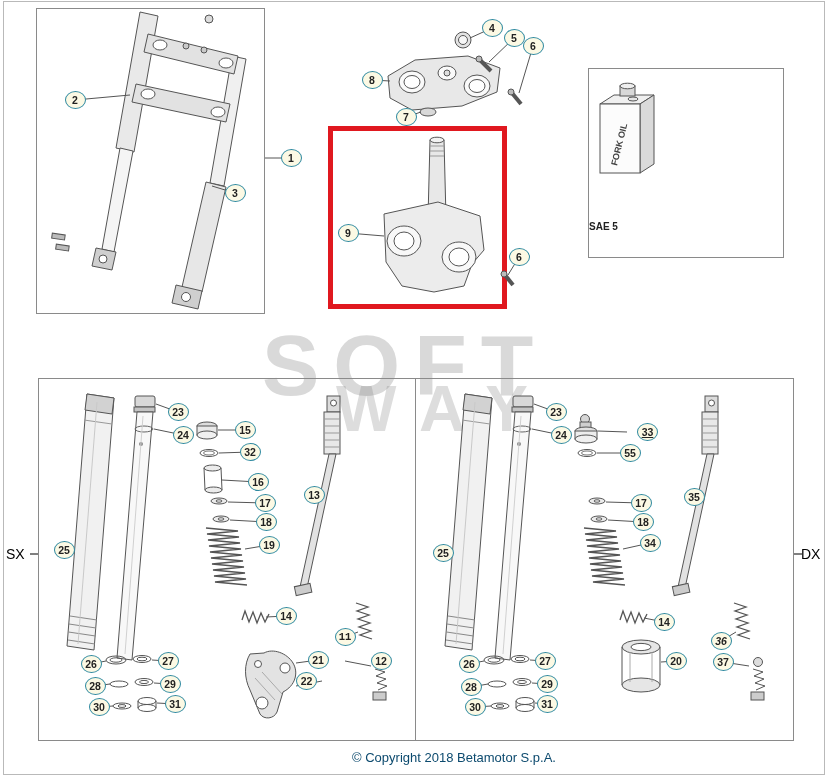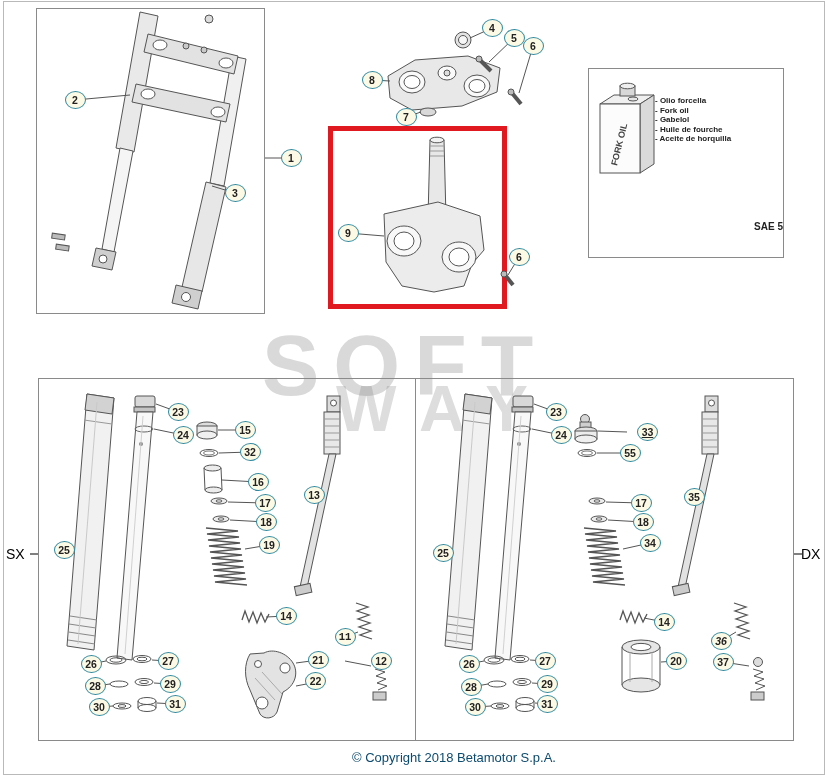--- a/index.html
+++ b/index.html
@@ -23,21 +23,21 @@
   #leader-layer line{stroke:var(--leader,#555);stroke-width:1;}
   #callout-layer{position:absolute;left:0;top:0;width:828px;height:776px;z-index:4;}
   .callout{position:absolute;width:21px;height:18px;border:1.4px solid var(--callout_border,#2e89a0);
        border-radius:50%;background:var(--callout_fill,#fcf9e4);font-size:10.5px;font-weight:bold;
        color:#222;display:flex;align-items:center;justify-content:center;box-sizing:border-box;
        cursor:pointer;}
   .oil-names{position:absolute;left:66px;top:27px;font-size:8px;line-height:9.6px;
        font-weight:bold;color:#222;white-space:nowrap;}
   .oil-recs{position:absolute;left:62px;top:104px;font-size:7.5px;line-height:8.6px;
        font-weight:bold;color:#222;white-space:nowrap;}
-  .oil-grade{position:absolute;left:0;top:152px;width:100%;text-align:right;
+  .oil-grade{position:absolute;left:0;top:152px;width:100%;text-align:left;
        font-size:10px;font-weight:bold;color:#222;}
   .side-label{position:absolute;font-size:14px;color:#000;z-index:2;}
   .sx{left:6px;top:546px;}
   .dx{left:801px;top:546px;}
   .copyright{position:absolute;left:0;top:750px;width:100%;text-align:center;
        font-size:13px;color:#0c4a6e;z-index:2;margin-left:40px;}
 </style>
 </head>
 <body>
 
@@ -45,27 +45,20 @@
   <div class="frame"></div>
 
   <div>
     <span class="wm1">SOFT</span>
     <span class="wm2">WAY</span>
   </div>
 
   <div class="box box-assembly"></div>
 
   <div class="box box-oil">
-    <div class="oil-names">
-      <div>- Olio forcella</div>
-      <div>- Fork oil</div>
-      <div>- Gabelol</div>
-      <div>- Huile de fourche</div>
-      <div>- Aceite de horquilla</div>
-    </div>
     <div class="oil-grade">SAE 5</div>
   </div>
 
   <div class="box box-sx"></div>
   <div class="box box-dx"></div>
   <div class="highlight-box"></div>
 
   <svg id="art" width="828" height="776" viewBox="0 0 828 776">
     <defs>
       <g id="leg-common" stroke="#555" stroke-width="1">
@@ -319,21 +312,21 @@
       <div class="callout" style="left: 247.5px; top: 473px;">16</div>
       <div class="callout" style="left: 254.5px; top: 494px;">17</div>
       <div class="callout" style="left: 255.5px; top: 513px;">18</div>
       <div class="callout" style="left: 258.5px; top: 536px;">19</div>
       <div class="callout" style="left: 303.5px; top: 486px;">13</div>
       <div class="callout" style="left: 53.5px; top: 541px;">25</div>
       <div class="callout" style="left: 275.5px; top: 607px;">14</div>
       <div class="callout" style="left: 334.5px; top: 628px; font-family: Liberation Mono, monospace;">11</div>
       <div class="callout" style="left: 334.5px; top: 652px; margin-left: 36px;">12</div>
       <div class="callout" style="left: 307.5px; top: 651px;">21</div>
-      <div class="callout" style="left: 305px; top: 672px;">22</div>
+      <div class="callout" style="left: 296px; top: 672px;">22</div>
       <div class="callout" style="left: 80.5px; top: 655px;">26</div>
       <div class="callout" style="left: 157.5px; top: 652px;">27</div>
       <div class="callout" style="left: 84.5px; top: 677px;">28</div>
       <div class="callout" style="left: 159.5px; top: 675px;">29</div>
       <div class="callout" style="left: 88.5px; top: 698px;">30</div>
       <div class="callout" style="left: 164.5px; top: 695px;">31</div>
       <div class="callout" style="left: 545.5px; top: 403px;">23</div>
       <div class="callout" style="left: 550.5px; top: 426px;">24</div>
       <div class="callout" style="left: 637px; top: 423px; text-decoration: underline;">33</div>
       <div class="callout" style="left: 619.5px; top: 444px;">55</div>

